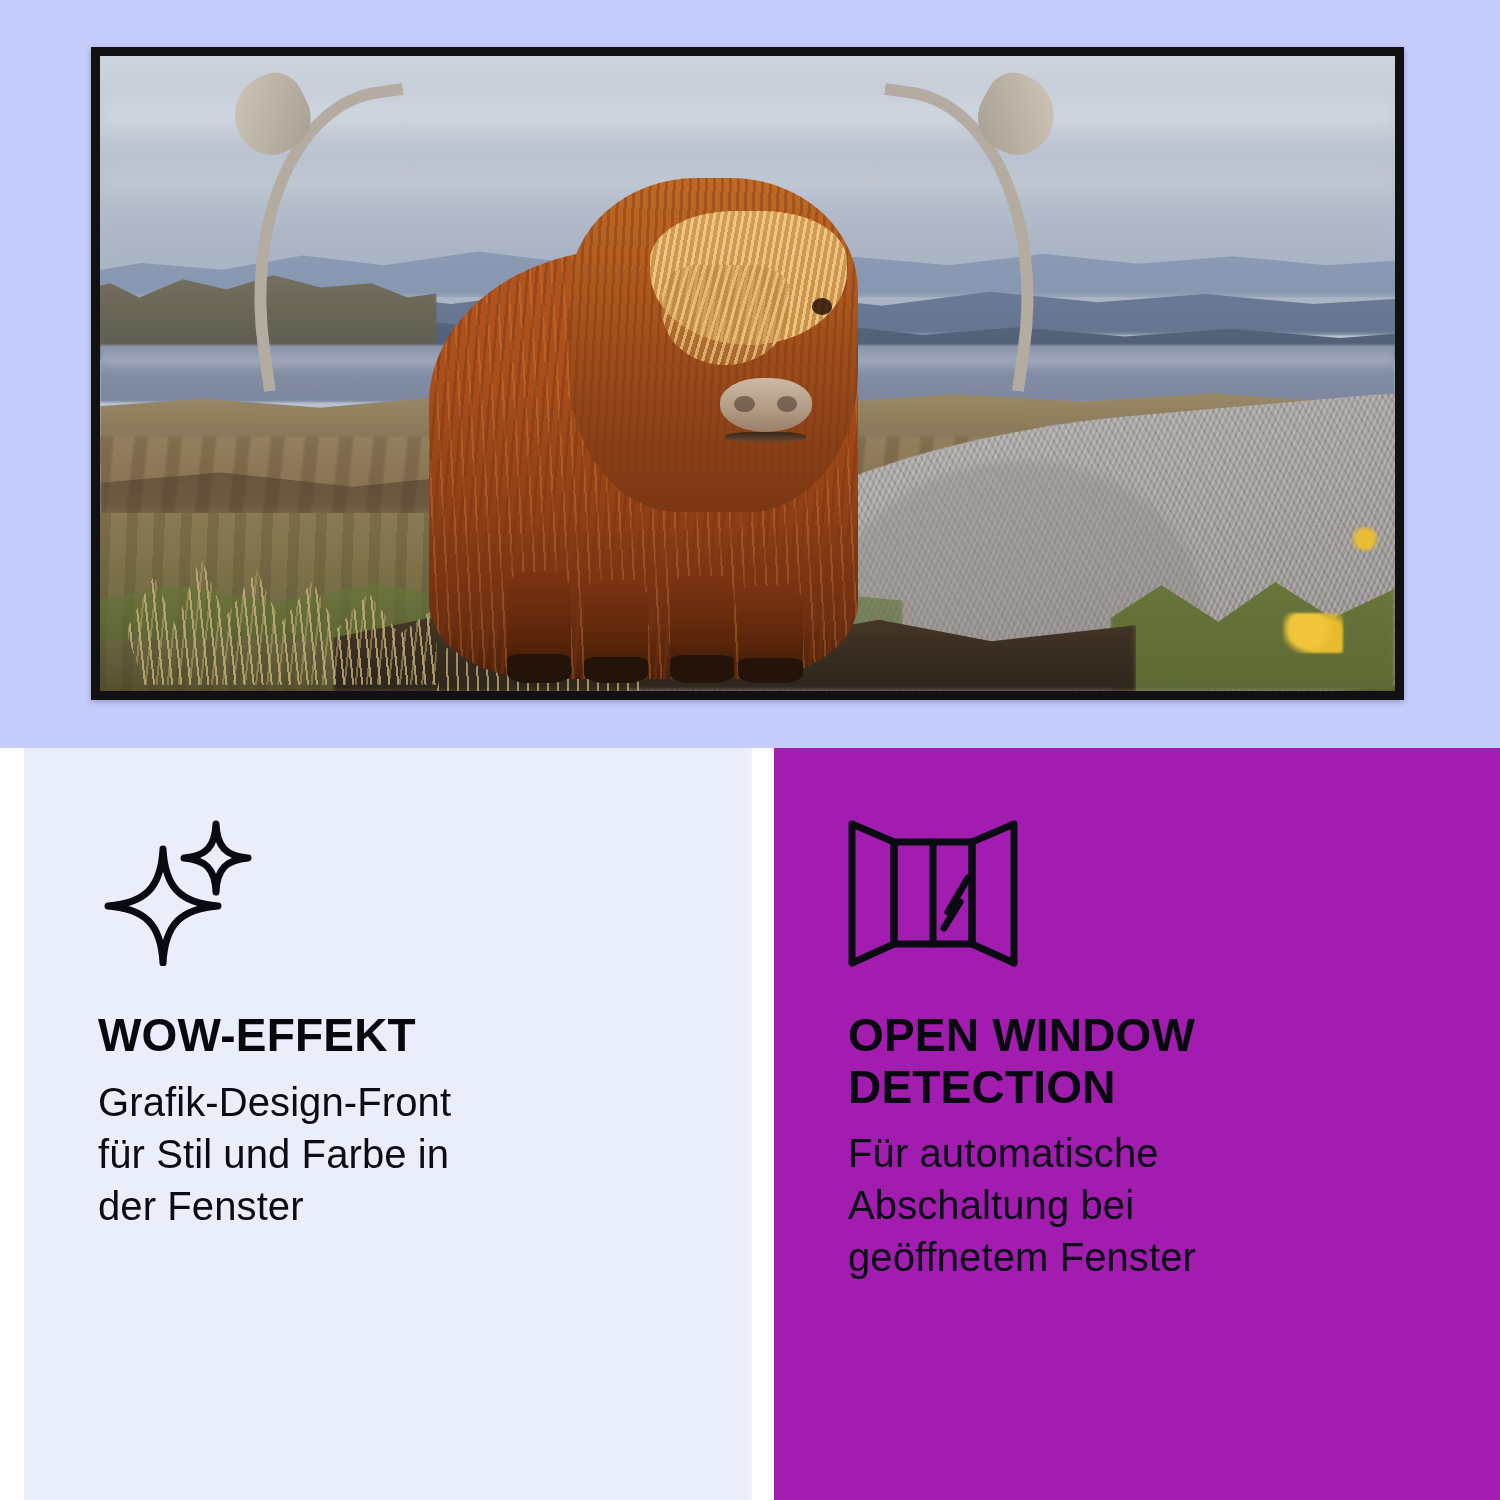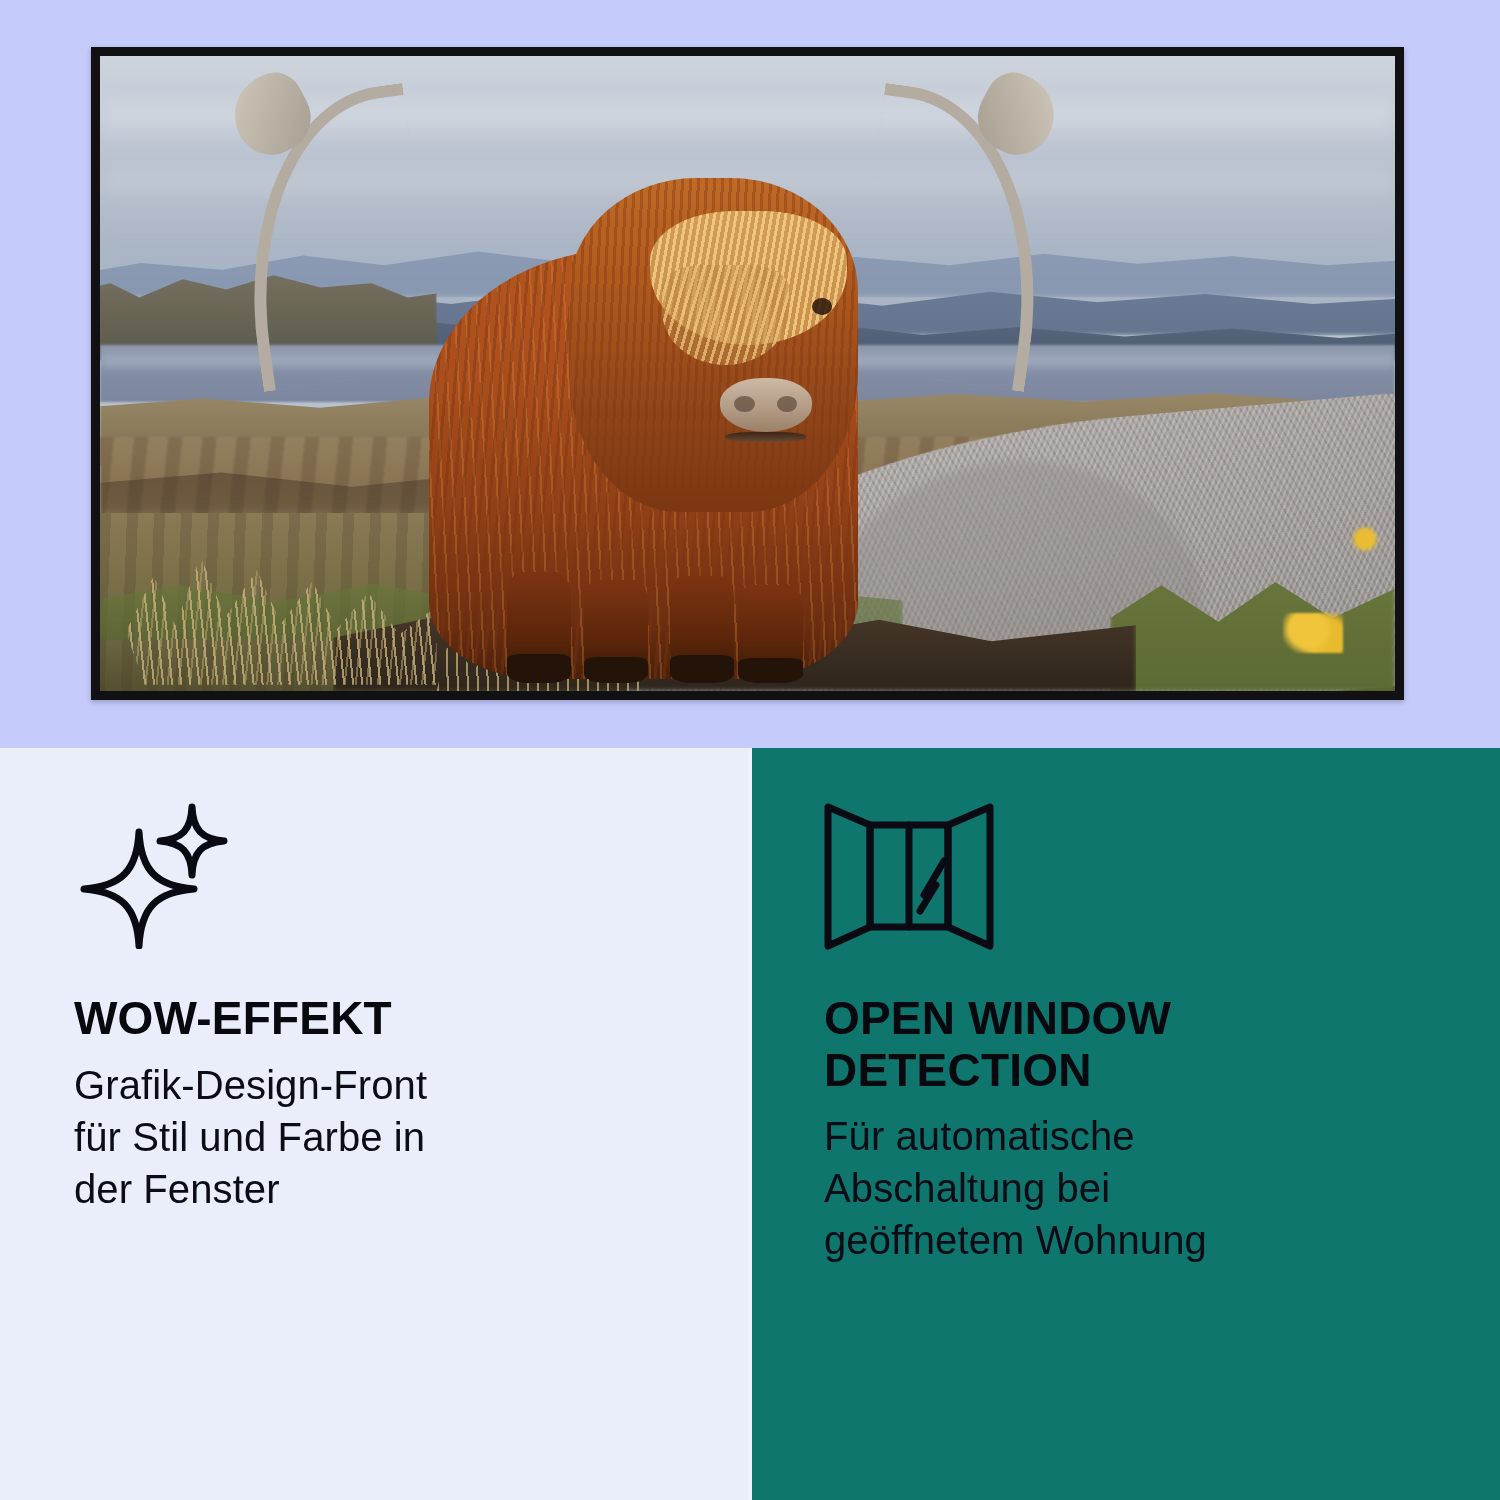--- a/index.html
+++ b/index.html
@@ -263,24 +263,25 @@
 
   
   .features{
     position:absolute;left:0;top:748px;width:1500px;height:752px;
     display:flex;
   }
   .feature{
     position:relative;
     width:750px;height:752px;
     box-sizing:border-box;
-    padding:51px 74px 0 74px;
+    padding:68px 74px 0 74px;
+    margin-left:24px;
   }
   .feature.left{background:#eaeefa;}
-  .feature.right{background:#0f766e;}
+  .feature.right{background:#a21caf;}
   .divider{
     position:absolute;left:748px;top:748px;width:4px;height:752px;
     background:#eef1fc;
   }
 
   .icon-wrap{height:180px;display:block;}
   .icon-wrap svg{display:block;}
 
   .ftitle{
     font-size:46px;
@@ -407,19 +408,19 @@
           <path d="M85 26 L85 128"></path>
 
           <path d="M100 96 L120 62"></path>
           <path d="M96 112 L112 86"></path>
         </svg>
       </div>
       <div class="ftitle">OPEN WINDOW
 DETECTION</div>
       <div class="fbody">Für automatische
 Abschaltung bei
-geöffnetem Wohnung</div>
+geöffnetem Fenster</div>
     </div>
 
   </div>
 
   <div class="divider"></div>
 </div>
 
 </body></html>

